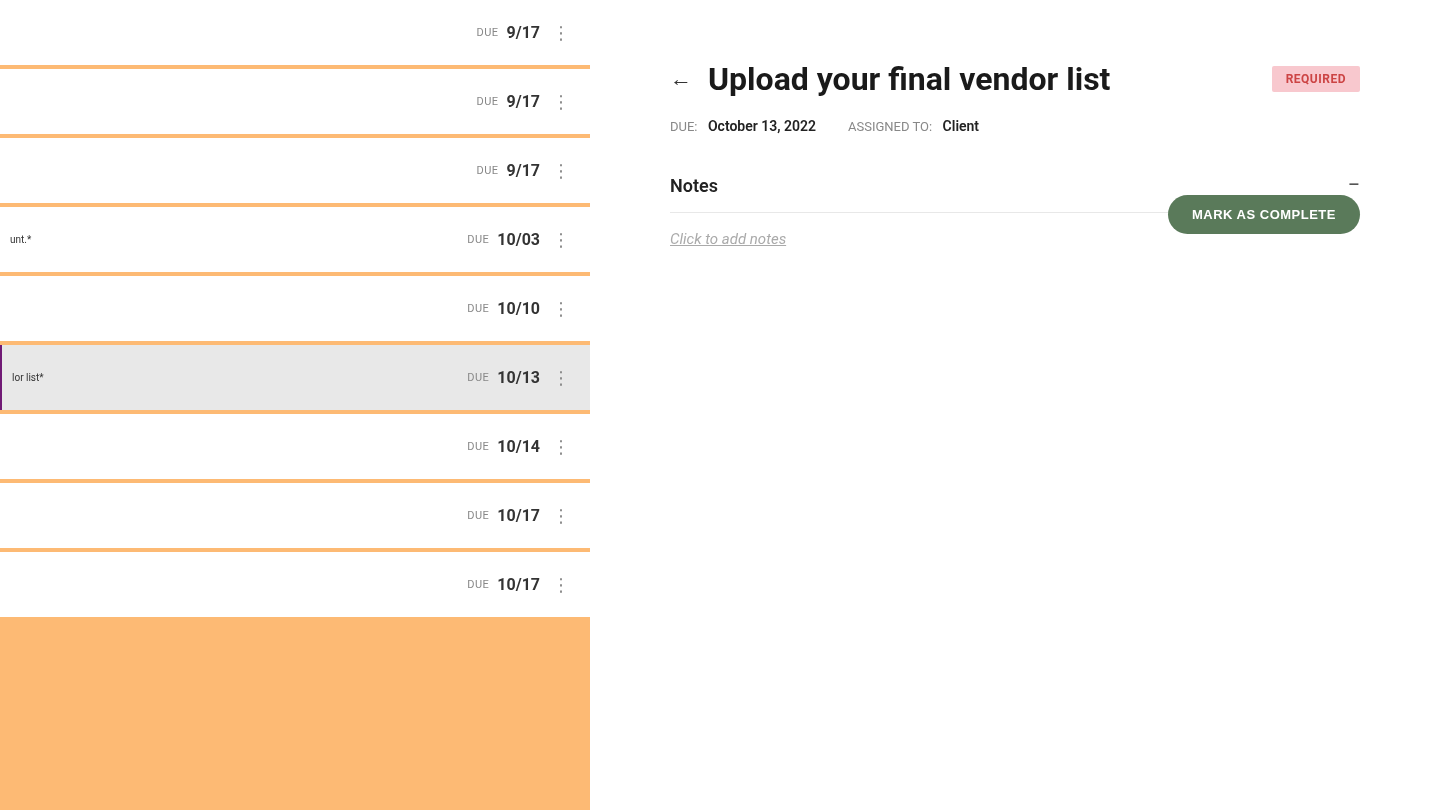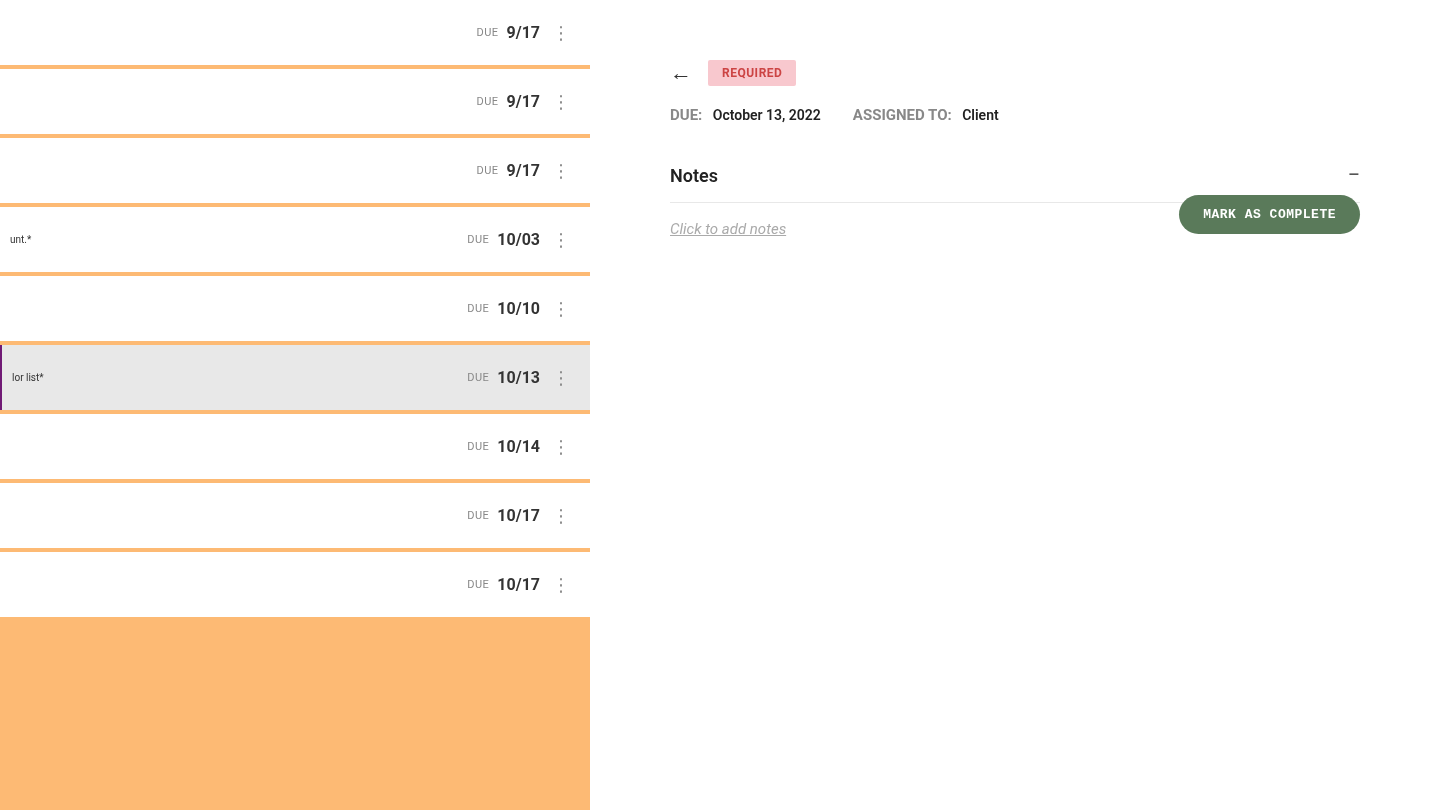--- a/index.html
+++ b/index.html
@@ -127,22 +127,21 @@
       display: flex;
       align-items: center;
       gap: 32px;
       margin-bottom: 40px;
       font-size: 14px;
       color: #555;
     }
 
     .detail-meta span.label {
       color: #888;
-      font-size: 15px;
-      font-weight: bold;
+      font-size: 13px;
     }
 
     .detail-meta span.value {
       color: #222;
       font-weight: 600;
     }
 
     .mark-complete-btn {
       position: absolute;
       top: 195px;
@@ -150,21 +149,20 @@
       background: #5a7a5a;
       color: #fff;
       border: none;
       border-radius: 24px;
       padding: 12px 24px;
       font-size: 13px;
       font-weight: 700;
       letter-spacing: 0.5px;
       cursor: pointer;
       text-transform: uppercase;
-      font-family: Liberation Mono, monospace;
     }
 
     .notes-section {
       margin-top: 20px;
     }
 
     .notes-header {
       display: flex;
       align-items: center;
       justify-content: space-between;
@@ -268,20 +266,21 @@
           <span class="due-date">10/17</span>
         </div>
         <span class="three-dots">⋮</span>
       </div>
     </div>
 </div>
 
 <div class="right-panel">
   <div class="detail-header">
     <span class="back-arrow">←</span>
+    <h1 class="detail-title">Upload your final vendor list</h1>
     <span class="required-badge">REQUIRED</span>
   </div>
 
   <div class="detail-meta">
     <span>
       <span class="label">DUE:</span>
       &nbsp;
       <span class="value">October 13, 2022</span>
     </span>
     <span>

